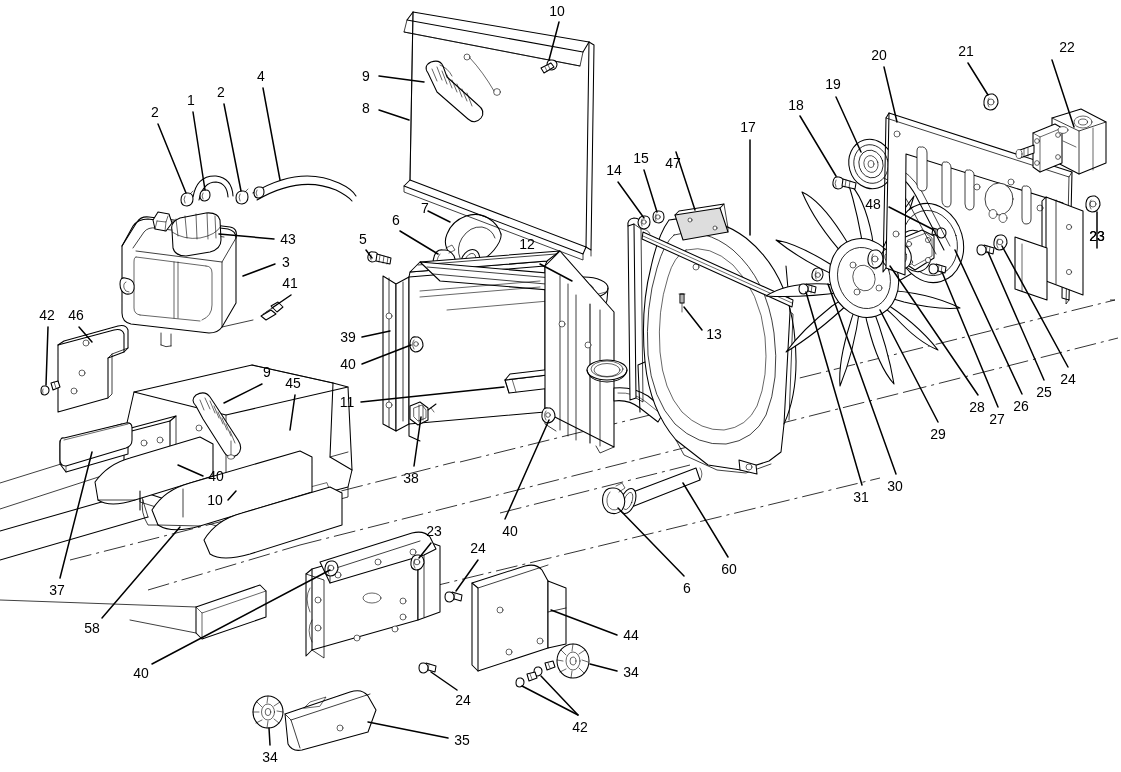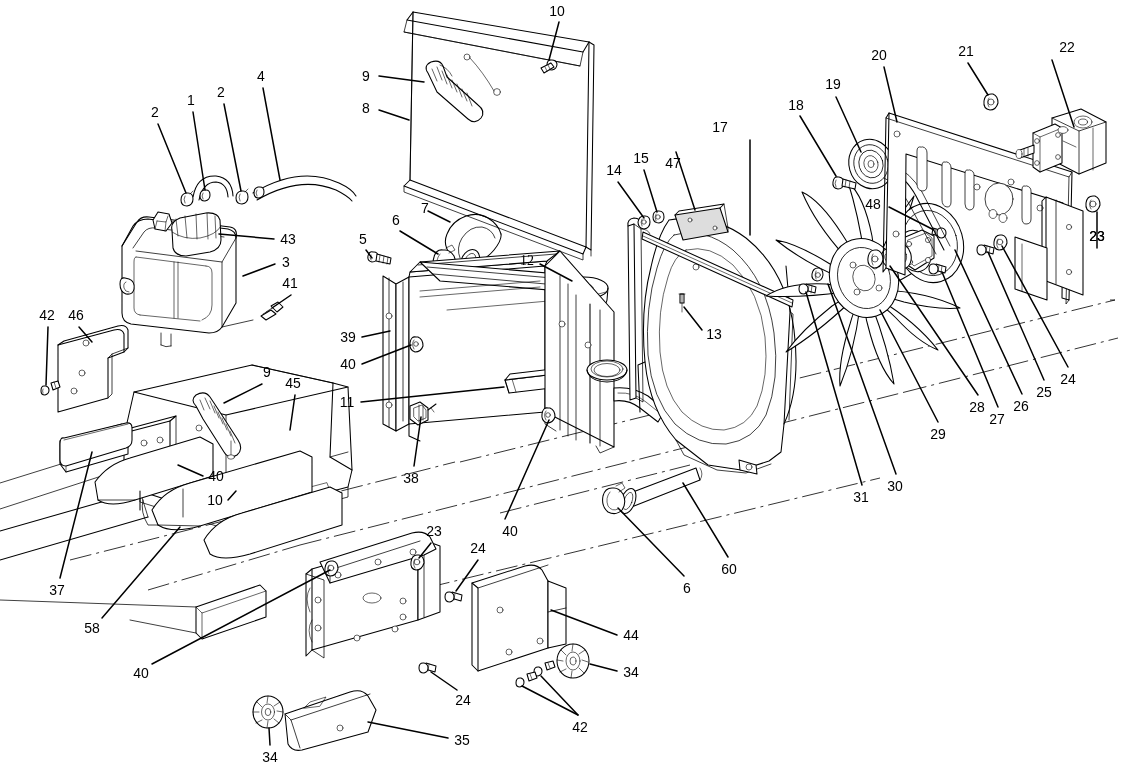--- a/index.html
+++ b/index.html
@@ -824,32 +824,32 @@
       <div class="callout" style="left: 879px; top: 55px;">20</div>
       <div class="callout" style="left: 966px; top: 51px;">21</div>
       <div class="callout" style="left: 1051px; top: 47px; margin-left: 16px;">22</div>
       <div class="callout" style="left: 833px; top: 84px;">19</div>
       <div class="callout" style="left: 796px; top: 105px;">18</div>
       <div class="callout" style="left: 155px; top: 112px;">2</div>
       <div class="callout" style="left: 191px; top: 100px;">1</div>
       <div class="callout" style="left: 221px; top: 92px;">2</div>
       <div class="callout" style="left: 261px; top: 76px;">4</div>
       <div class="callout" style="left: 673px; top: 141px; margin-top: 22px;">47</div>
-      <div class="callout" style="left: 720px; top: 127px;">17</div>
+      <div class="callout" style="left: 748px; top: 127px;">17</div>
       <div class="callout" style="left: 614px; top: 170px;">14</div>
       <div class="callout" style="left: 641px; top: 158px;">15</div>
       <div class="callout" style="left: 1097px; top: 236px;">23</div>
       <div class="callout" style="left: 873px; top: 204px;">48</div>
       <div class="callout" style="left: 288px; top: 239px;">43</div>
       <div class="callout" style="left: 286px; top: 262px;">3</div>
       <div class="callout" style="left: 290px; top: 283px;">41</div>
       <div class="callout" style="left: 425px; top: 208px;">7</div>
       <div class="callout" style="left: 396px; top: 220px;">6</div>
       <div class="callout" style="left: 363px; top: 239px;">5</div>
-      <div class="callout" style="left: 527px; top: 261px; font-family: Liberation Serif, serif;">12</div>
+      <div class="callout" style="left: 527px; top: 244px;">12</div>
       <div class="callout" style="left: 714px; top: 334px;">13</div>
       <div class="callout" style="left: 348px; top: 337px;">39</div>
       <div class="callout" style="left: 348px; top: 364px;">40</div>
       <div class="callout" style="left: 347px; top: 402px;">11</div>
       <div class="callout" style="left: 47px; top: 315px;">42</div>
       <div class="callout" style="left: 76px; top: 315px;">46</div>
       <div class="callout" style="left: 267px; top: 372px;">9</div>
       <div class="callout" style="left: 293px; top: 383px;">45</div>
       <div class="callout" style="left: 216px; top: 476px;">40</div>
       <div class="callout" style="left: 215px; top: 500px;">10</div>

